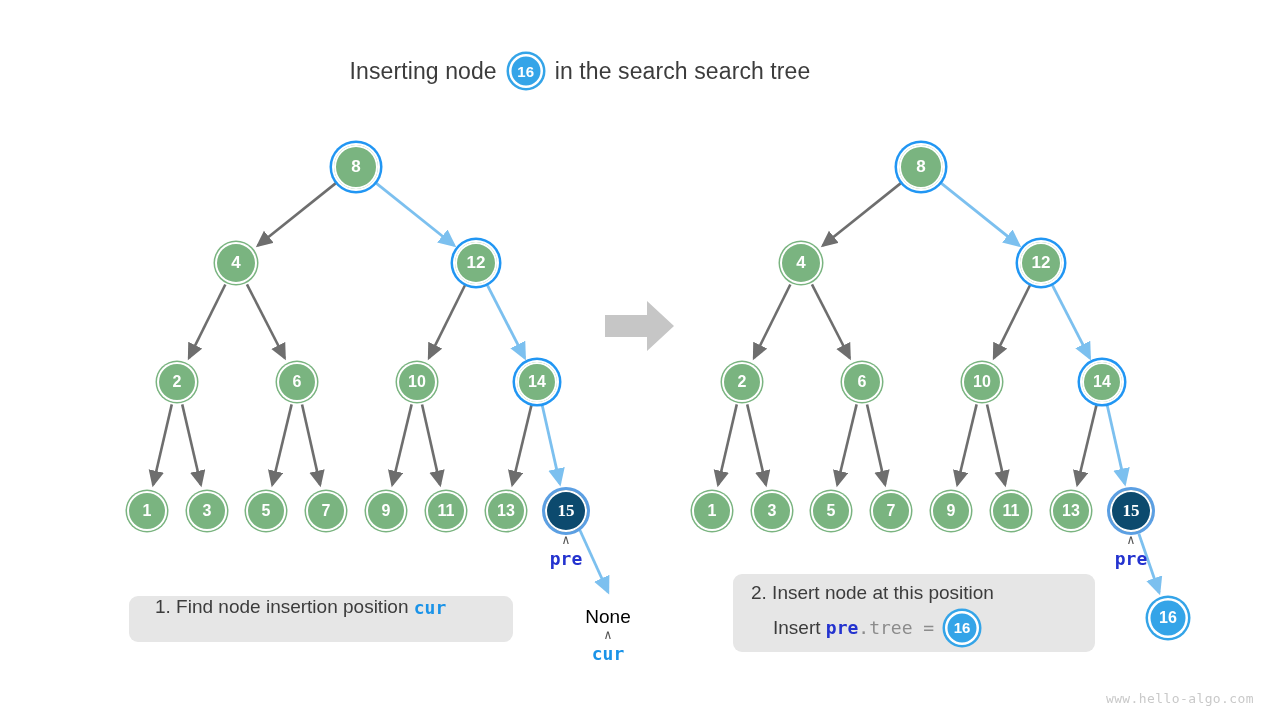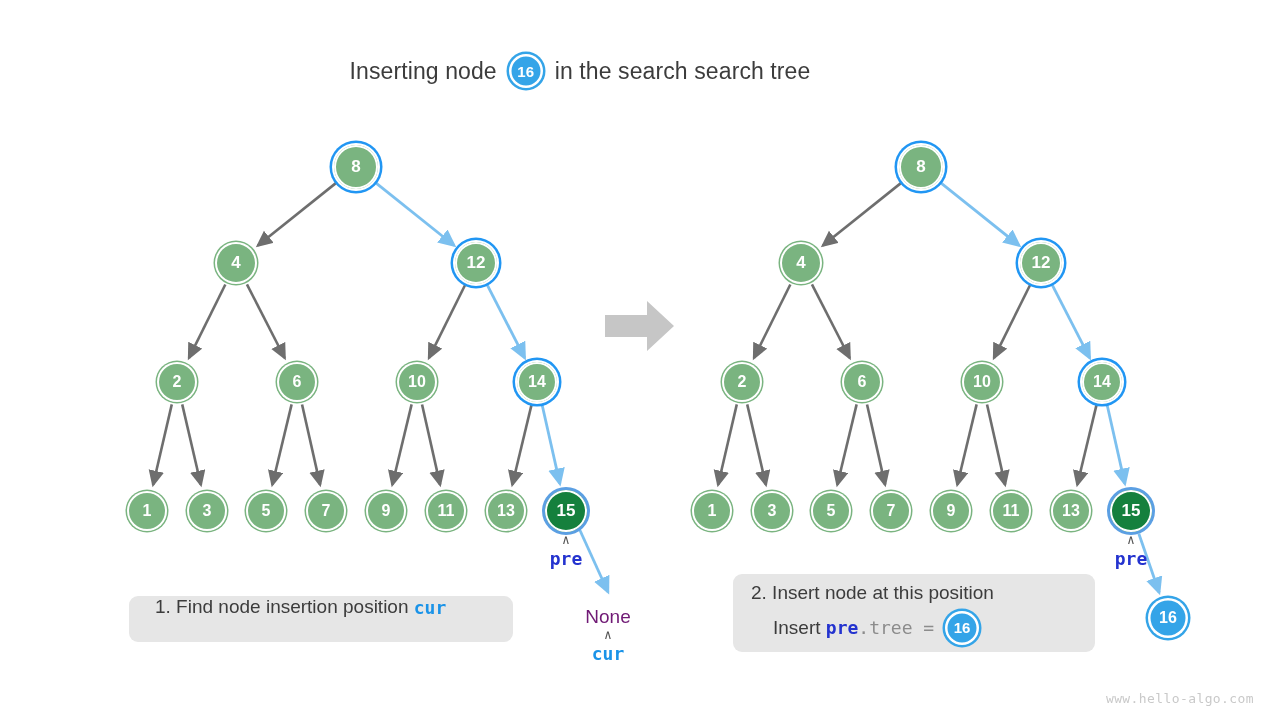--- a/index.html
+++ b/index.html
@@ -63,22 +63,23 @@
   .node.green {
     background: #7ab480;
     box-shadow: inset 0 0 0 2px #ffffff, 0 0 0 1.5px #7ab480;
   }
   
   .node.green.ring {
     box-shadow: inset 0 0 0 2px #ffffff, 0 0 0 2px #ffffff, 0 0 0 4.5px #2196f3;
   }
   
   .node.purple {
-    background: #15803d;
+    background: #0c4a6e;
     box-shadow: inset 0 0 0 2px #ffffff, 0 0 0 3px #5b9fe3;
+    font-family: Liberation Serif, serif;
   }
   
   .node.blue {
     background: #34a4e8;
     box-shadow: inset 0 0 0 2.5px #ffffff, 0 0 0 2.5px #34a4e8;
   }
   
   .badge-node {
     position: relative;
     width: 34px;
@@ -154,21 +155,21 @@
   }
   .annot .lbl-cur {
     color: #1a93e8;
     font-family: "DejaVu Sans Mono", "Liberation Mono", monospace;
     font-weight: 700;
     font-size: 18px;
     margin-top: 3px;
   }
   .none-label {
     position: absolute;
-    color: #701a75;
+    color: #000000;
     font-size: 19px;
     z-index: 6;
     user-select: none;
   }
 
   
   .step-arrow {
     position: absolute;
     z-index: 4;
   }

